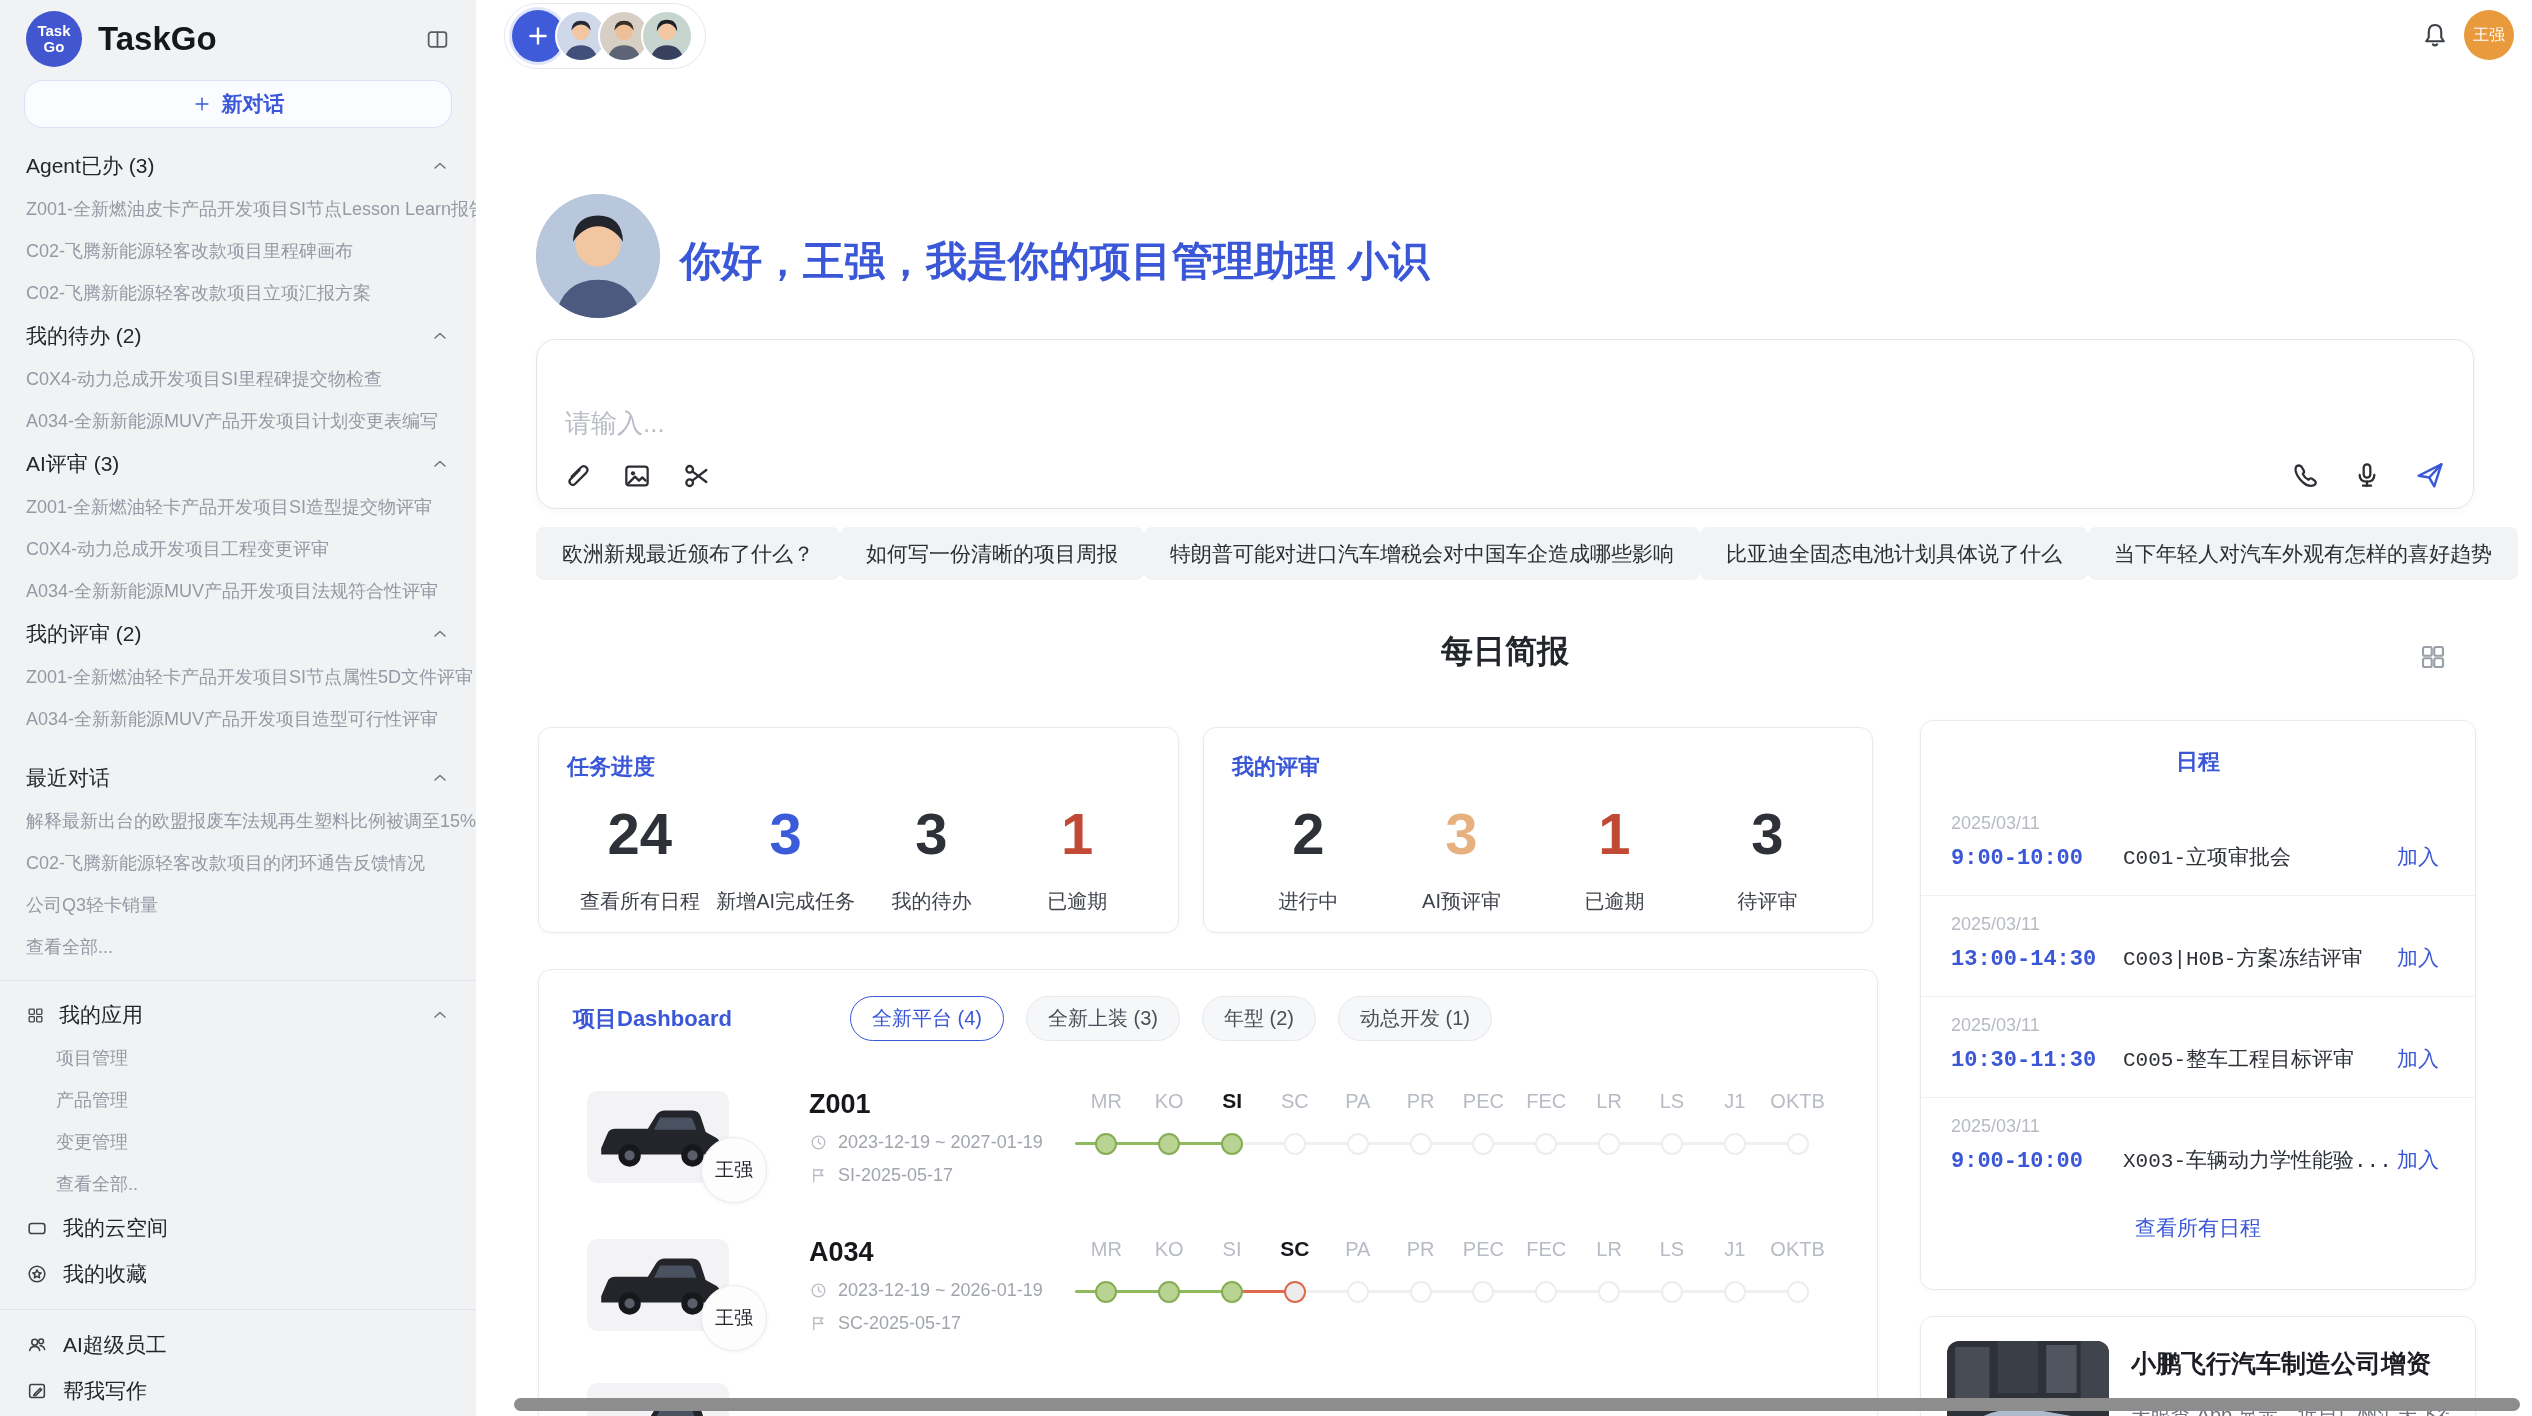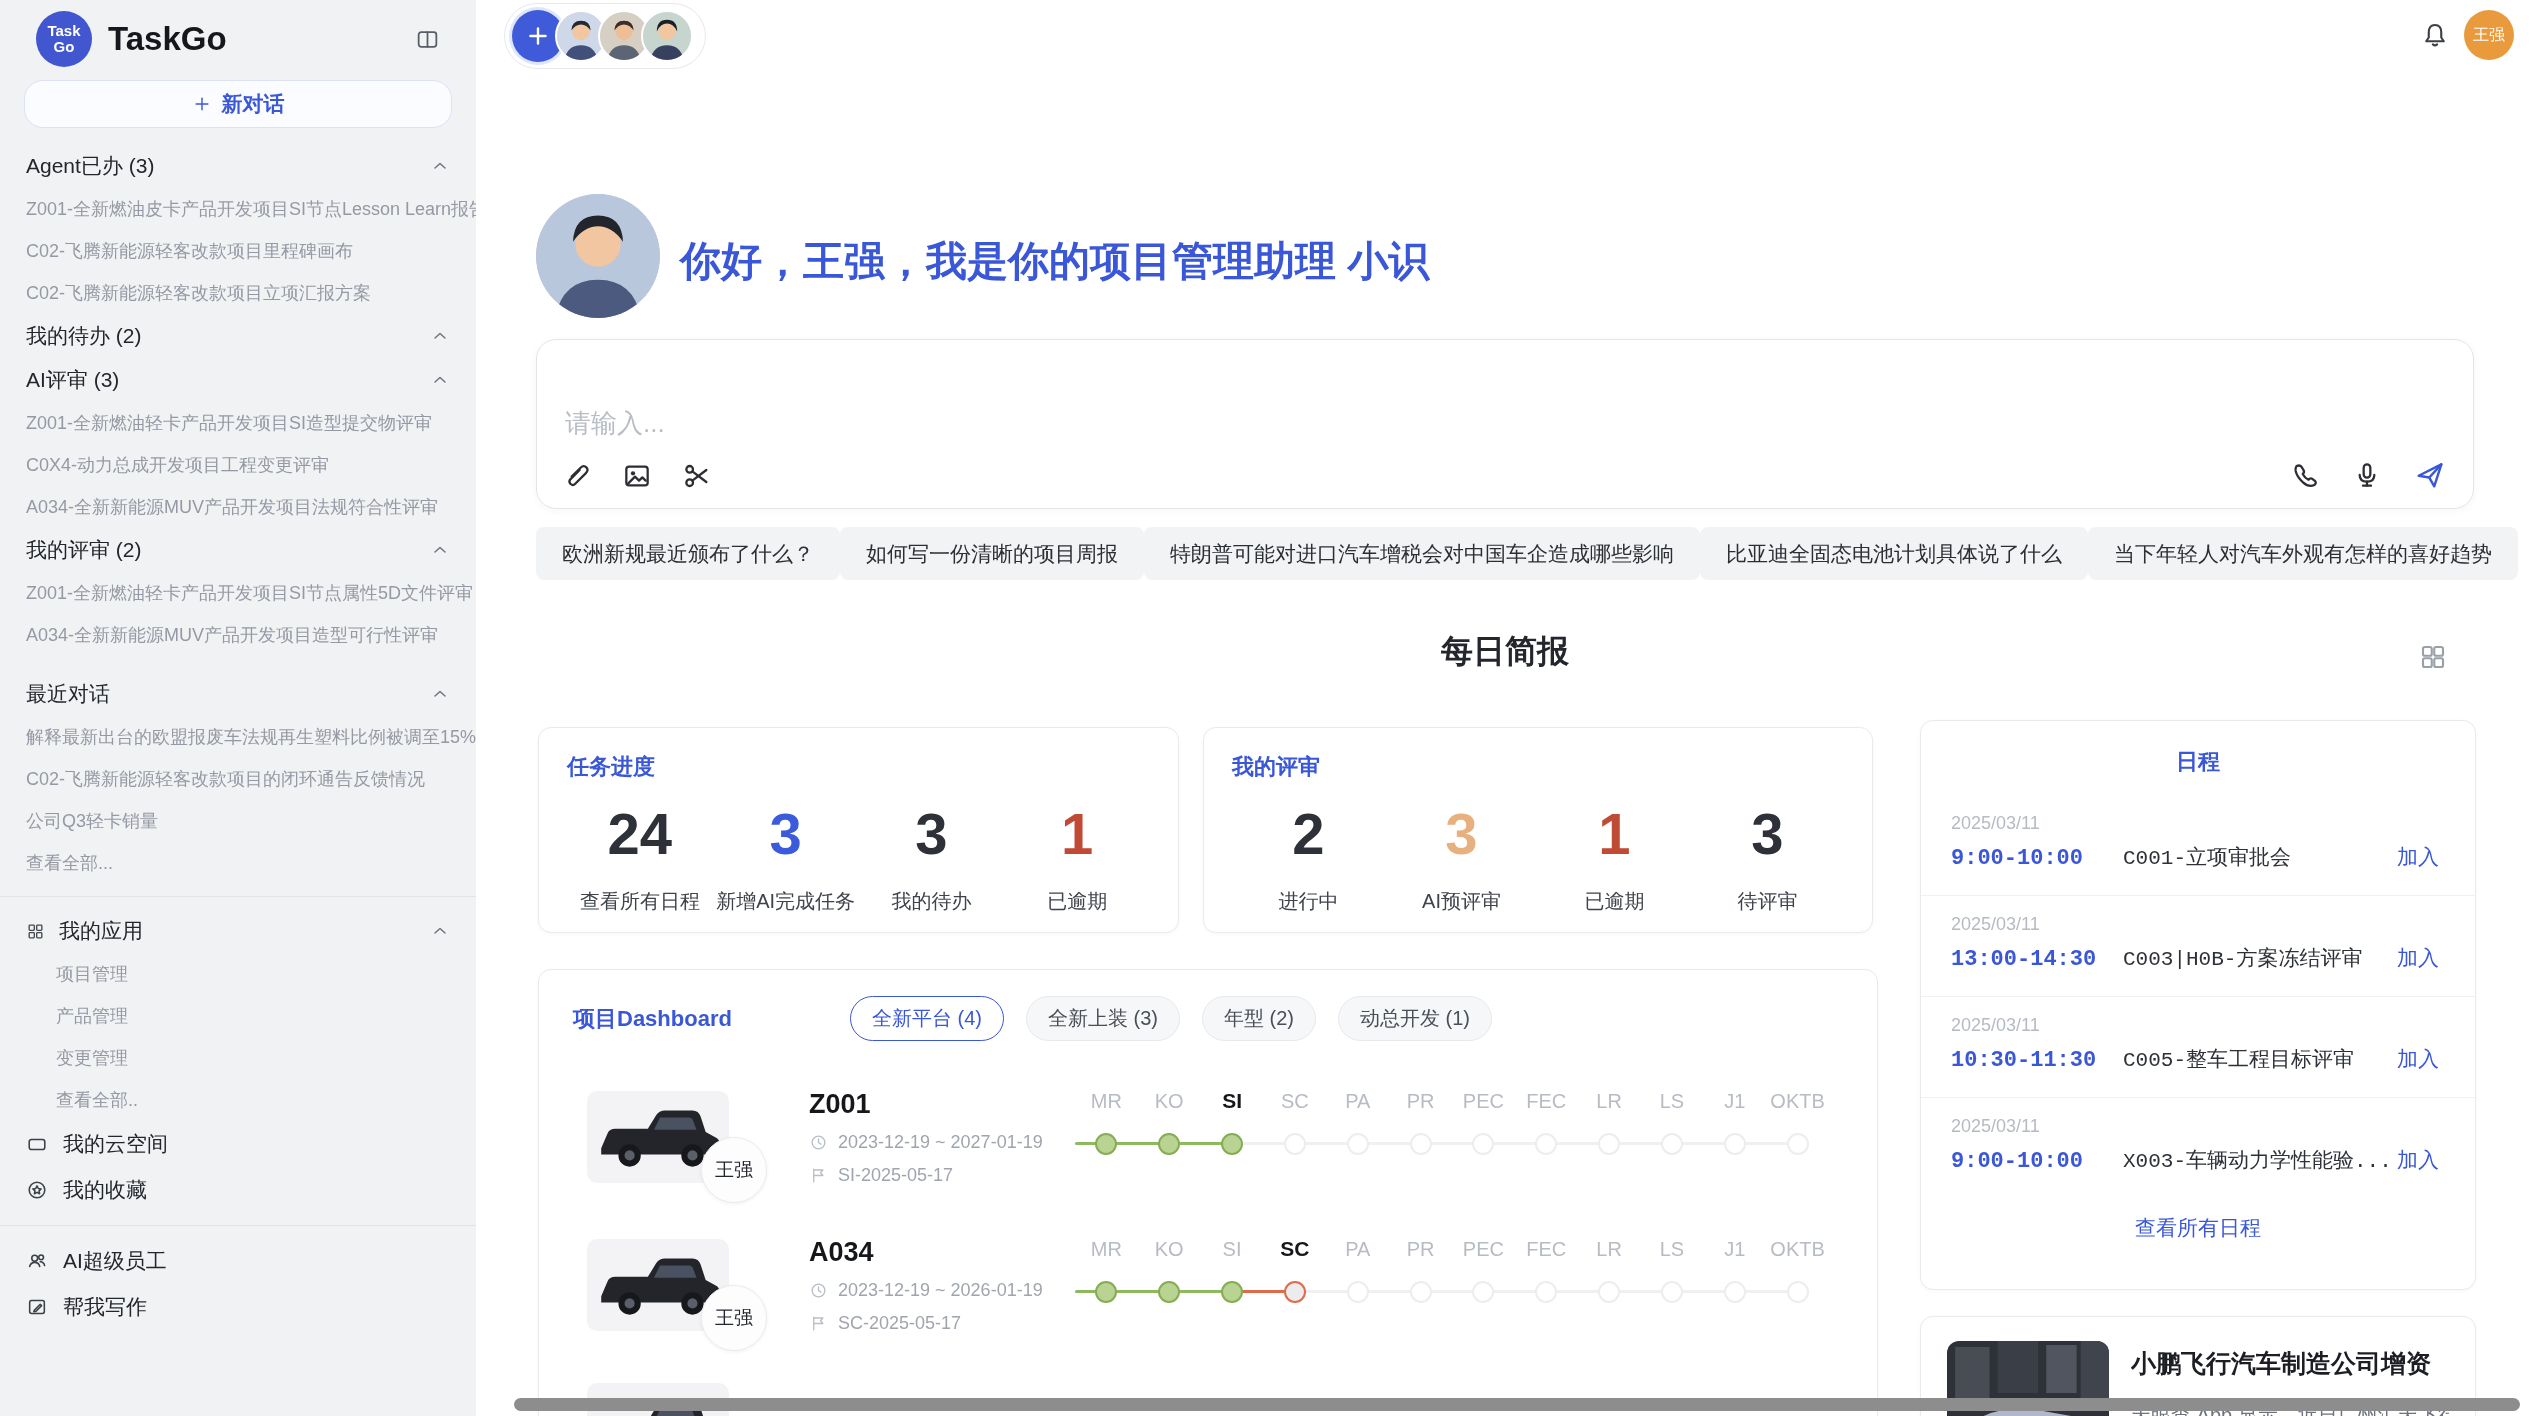--- a/index.html
+++ b/index.html
@@ -8,21 +8,21 @@
     --ink:#17191d; --gray:#9599a3; --lightline:#e9eaee;
   }
   *{box-sizing:border-box; margin:0; padding:0;}
   html,body{width:2532px;height:1416px;overflow:hidden;}
   body{font-family:"Liberation Sans","DejaVu Sans",sans-serif; background:#fff; position:relative; color:var(--ink);}
   svg{display:block;}
   .ic{stroke:currentColor; fill:none; stroke-width:1.7; stroke-linecap:round; stroke-linejoin:round;}
 
   
   .sidebar{position:absolute; left:0; top:0; width:476px; height:1416px; background:#f1f2f4; overflow:hidden;}
-  .logo-row{display:flex; align-items:center; height:78px; padding:0 36px; gap:16px;}
+  .logo-row{display:flex; align-items:center; height:78px; padding:0 26px; gap:16px;}
   .logo-circle{width:56px;height:56px;border-radius:50%;background:#4156cf;color:#fff;display:flex;flex-direction:column;align-items:center;justify-content:center;font-size:15px;font-weight:700;line-height:1.1;}
   .app-title{font-size:33px;font-weight:700;color:#15171c;}
   .panel-ic{margin-left:auto;color:#585d66;}
   .new-chat{margin:2px 24px 16px 24px;height:48px;border-radius:19px;background:#fbfcff;border:1px solid #dde1f6;color:var(--c-accent);font-size:21px;font-weight:600;display:flex;align-items:center;justify-content:center;gap:10px;cursor:pointer;}
   .sec-head{display:flex;align-items:center;height:44px;padding:0 26px;font-size:21px;color:#23262c;font-weight:400;}
   .sec-head .chev{margin-left:auto;color:#6d727c;}
   .side-item{height:42px;line-height:42px;padding:0 24px 0 26px;font-size:18px;color:var(--gray);white-space:nowrap;overflow:hidden;cursor:pointer;}
   .mt{margin-top:16px;}
   .side-div{height:1px;background:#e2e3e8;margin:12px 0;}
   .apps-head .grid-ic{color:#44484f;margin-right:14px;}
@@ -162,20 +162,25 @@
 
   <div class="sec">
     <div class="sec-head">
       <span class="sec-label">我的待办 (2)</span>
       <span class="chev">
             <svg class="ic" width="20" height="20" viewBox="0 0 24 24">
               <polyline points="6 14.5 12 9 18 14.5"></polyline>
             </svg>
           </span>
     </div>
+    <div class="sec-items">
+  <div class="side-item">C0X4-动力总成开发项目SI里程碑提交物检查</div>
+
+  <div class="side-item">A034-全新新能源MUV产品开发项目计划变更表编写</div>
+</div>
   </div>
 
   <div class="sec">
     <div class="sec-head">
       <span class="sec-label">AI评审 (3)</span>
       <span class="chev">
             <svg class="ic" width="20" height="20" viewBox="0 0 24 24">
               <polyline points="6 14.5 12 9 18 14.5"></polyline>
             </svg>
           </span>

